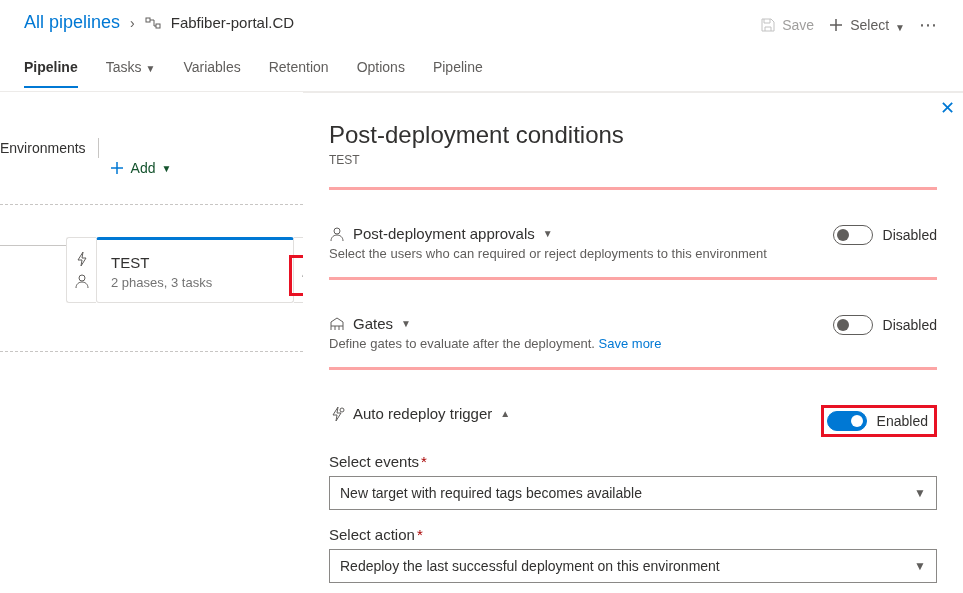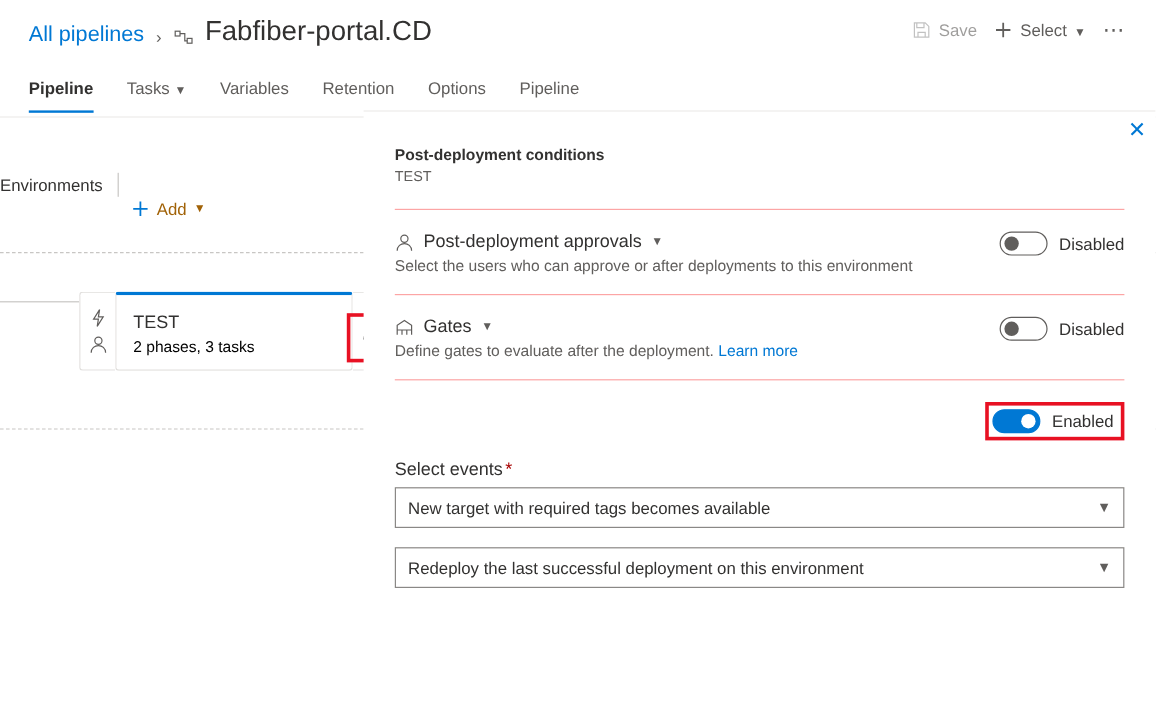--- a/index.html
+++ b/index.html
@@ -1,58 +1,58 @@
 <!DOCTYPE html>
 <html><head>
   <meta charset="utf-8">
   <style>
     * { box-sizing: border-box; margin: 0; padding: 0; font-family: 'Segoe UI', Arial, sans-serif; }
     body { width: 963px; height: 593px; background: #fff; color: #323130; font-size: 14px; position: relative; overflow: hidden; }
 
     
-    .breadcrumb { display: flex; align-items: flex-end; padding: 12px 24px 8px; gap: 10px; }
+    .breadcrumb { display: flex; align-items: center; padding: 12px 24px 8px; gap: 10px; }
     .breadcrumb .link { color: #0078d4; font-size: 18px; cursor: pointer; }
     .breadcrumb .chevron { color: #605e5c; font-size: 14px; }
-    .breadcrumb .title { font-size: 23px; color: #323130; font-weight: 400; }
+    .breadcrumb .title { font-size: 15px; color: #323130; font-weight: 400; }
     .toolbar-right { position: absolute; right: 24px; top: 14px; display: flex; align-items: center; gap: 14px; color: #605e5c; }
     .toolbar-right .tbtn { display: inline-flex; align-items: flex-end; gap: 6px; cursor: pointer; color: #605e5c; }
     .toolbar-right .tbtn.disabled { opacity: .6; cursor: default; }
     .more { font-size: 18px; letter-spacing: 2px; cursor: pointer; }
 
     
     .tabs { display: flex; gap: 28px; padding: 10px 24px 4px; border-bottom: 1px solid #edebe9; }
     .tab { padding: 8px 0 12px; cursor: pointer; color: #605e5c; position: relative; }
     .tab.active { color: #323130; font-weight: 600; }
     .tab.active::after { content: ''; position: absolute; left: 0; right: 0; bottom: -1px; height: 2px; background: #0078d4; }
     .tab .caret { margin-left: 4px; font-size: 10px; }
 
     
     .env-section { padding: 28px 0 0 0; position: relative; }
     .env-header { display: flex; align-items: center; padding-left: 0; margin-bottom: 28px; }
     .env-header-label { font-size: 14px; color: #323130; padding-right: 12px; }
     .env-divider { width: 1px; height: 20px; background: #c8c6c4; margin-right: 10px; }
-    .add-btn { display: inline-flex; align-items: center; gap: 6px; color: #a16207; cursor: pointer; margin-top: 40px; }
+    .add-btn { display: inline-flex; align-items: center; gap: 6px; color: #14532d; cursor: pointer; margin-top: 40px; }
     .env-dashed { border-top: 1px dashed #c8c6c4; border-bottom: 1px dashed #c8c6c4; position: relative; height: 148px; }
 
     
     .stage-wrap { position: absolute; left: 66px; top: 32px; display: flex; }
     .pre-col { width: 30px; display: flex; flex-direction: column; justify-content: center; gap: 6px; align-items: center; background: #fff; border: 1px solid #e1dfdd; border-right: none; border-radius: 3px 0 0 3px; }
     .stage-card { width: 198px; background: #fff; border: 1px solid #e1dfdd; border-top: 3px solid #0078d4; border-radius: 3px; padding: 14px 14px 12px; position: relative; }
     .stage-name { font-size: 15px; color: #323130; margin-bottom: 4px; }
-    .stage-meta { color: #000000; font-size: 13px; cursor: pointer; }
+    .stage-meta { color: #737373; font-size: 13px; cursor: pointer; }
     .post-btn { width: 30px; display:flex; align-items:center; justify-content:center; background: #fff; border: 1px solid #e1dfdd; border-left: none; border-radius: 0 3px 3px 0; cursor: pointer; }
     .post-highlight { position: absolute; border: 3px solid #e81123; width: 39px; height: 41px; pointer-events: none; }
 
     
     .panel { position: absolute; top: 92px; right: 0; width: 660px; bottom: 0; background: #fff; border-top: 1px solid #edebe9; padding: 28px 26px 0 26px; z-index: 5; }
     .panel-close { position: absolute; right: 8px; top: 4px; color: #0078d4; font-size: 18px; cursor: pointer; font-weight: 300; }
-    .panel h1 { font-size: 13px; font-weight: 700; margin-bottom: 4px; }
+    .panel h1 { font-size: 24px; font-weight: 400; margin-bottom: 4px; }
     .panel .subtitle { font-size: 12px; color: #605e5c; text-transform: uppercase; margin-bottom: 20px; }
 
-    .section { padding: 18px 0 16px; border-top: 1px solid #fca5a5; position: relative; }
+    .section { padding: 35px 0 16px; border-top: 3px solid #fca5a5; position: relative; }
     .section:first-of-type { border-top: none; padding-top: 0; }
     .section-row { display: flex; align-items: flex-start; justify-content: space-between; }
     .section-left { display: flex; flex-direction: column; gap: 4px; }
     .section-title { display: flex; align-items: center; gap: 8px; font-size: 15px; color: #323130; }
     .section-desc { color: #605e5c; font-size: 13px; }
     .section-desc a { color: #0078d4; text-decoration: none; cursor: pointer; }
     .toggle-wrap { display: flex; align-items: center; gap: 10px; }
     .toggle { width: 40px; height: 20px; border-radius: 10px; background: #fff; border: 1px solid #605e5c; position: relative; cursor: pointer; }
     .toggle .knob { width: 12px; height: 12px; background: #605e5c; border-radius: 50%; position: absolute; top: 3px; left: 3px; }
     .toggle.on { background: #0078d4; border-color: #0078d4; }
@@ -159,21 +159,21 @@
     <div class="section-row">
       <div class="section-left">
         <div class="section-title">
           <svg class="ic" viewBox="0 0 16 16">
               <circle cx="8" cy="5" r="3" fill="none" stroke="#605e5c"></circle>
               <path d="M2 15c0-4 3-6 6-6s6 2 6 6" fill="none" stroke="#605e5c"></path>
             </svg>
           <span>Post-deployment approvals</span>
           <span style="font-size:10px;color:#605e5c">▼</span>
         </div>
-        <div class="section-desc">Select the users who can approve or after deployments to this environment</div>
+        <div class="section-desc">Select the users who can required or reject deployments to this environment</div>
       </div>
       <div class="toggle-wrap">
         <div class="toggle">
             <div class="knob"></div>
           </div>
         <span class="toggle-label">Disabled</span>
       </div>
     </div>
   </div>
 
@@ -181,52 +181,61 @@
     <div class="section-row">
       <div class="section-left">
         <div class="section-title">
           <svg class="ic" viewBox="0 0 16 16">
               <path d="M2 14V6l6-4 6 4v8M2 10h12M6 14v-4M10 14v-4" fill="none" stroke="#605e5c"></path>
             </svg>
           <span>Gates</span>
           <span style="font-size:10px;color:#605e5c">▼</span>
         </div>
         <div class="section-desc">
-          <span>Define gates to evaluate after the deployment. </span><a>Learn more</a>
+          <span>Define gates to evaluate after the deployment. </span><a>Save more</a>
         </div>
       </div>
       <div class="toggle-wrap">
         <div class="toggle">
             <div class="knob"></div>
           </div>
         <span class="toggle-label">Disabled</span>
       </div>
     </div>
   </div>
 
   <div class="section">
     <div class="section-row">
       <div class="section-left">
+        <div class="section-title">
+          <svg class="ic" viewBox="0 0 16 16">
+              <path d="M9 1 L4 9 H8 L7 15 L12 7 H8 Z" fill="none" stroke="#605e5c"></path>
+              <circle cx="13" cy="4" r="2" fill="none" stroke="#605e5c"></circle>
+            </svg>
+          <span>Auto redeploy trigger</span>
+          <span style="font-size:10px;color:#605e5c">▲</span>
+        </div>
       </div>
       <div class="enabled-highlight">
         <div class="toggle on">
             <div class="knob"></div>
           </div>
         <span class="toggle-label">Enabled</span>
       </div>
     </div>
 
     <div class="field">
       <div class="field-label"><span>Select events</span><span class="req">*</span></div>
       <div class="select">
         <span class="val">New target with required tags becomes available</span>
         <span class="dd">▼</span>
       </div>
     </div>
 
     <div class="field">
+      <div class="field-label"><span>Select action</span><span class="req">*</span></div>
       <div class="select">
         <span class="val">Redeploy the last successful deployment on this environment</span>
         <span class="dd">▼</span>
       </div>
     </div>
   </div>
 </div>
 
 </body></html>

